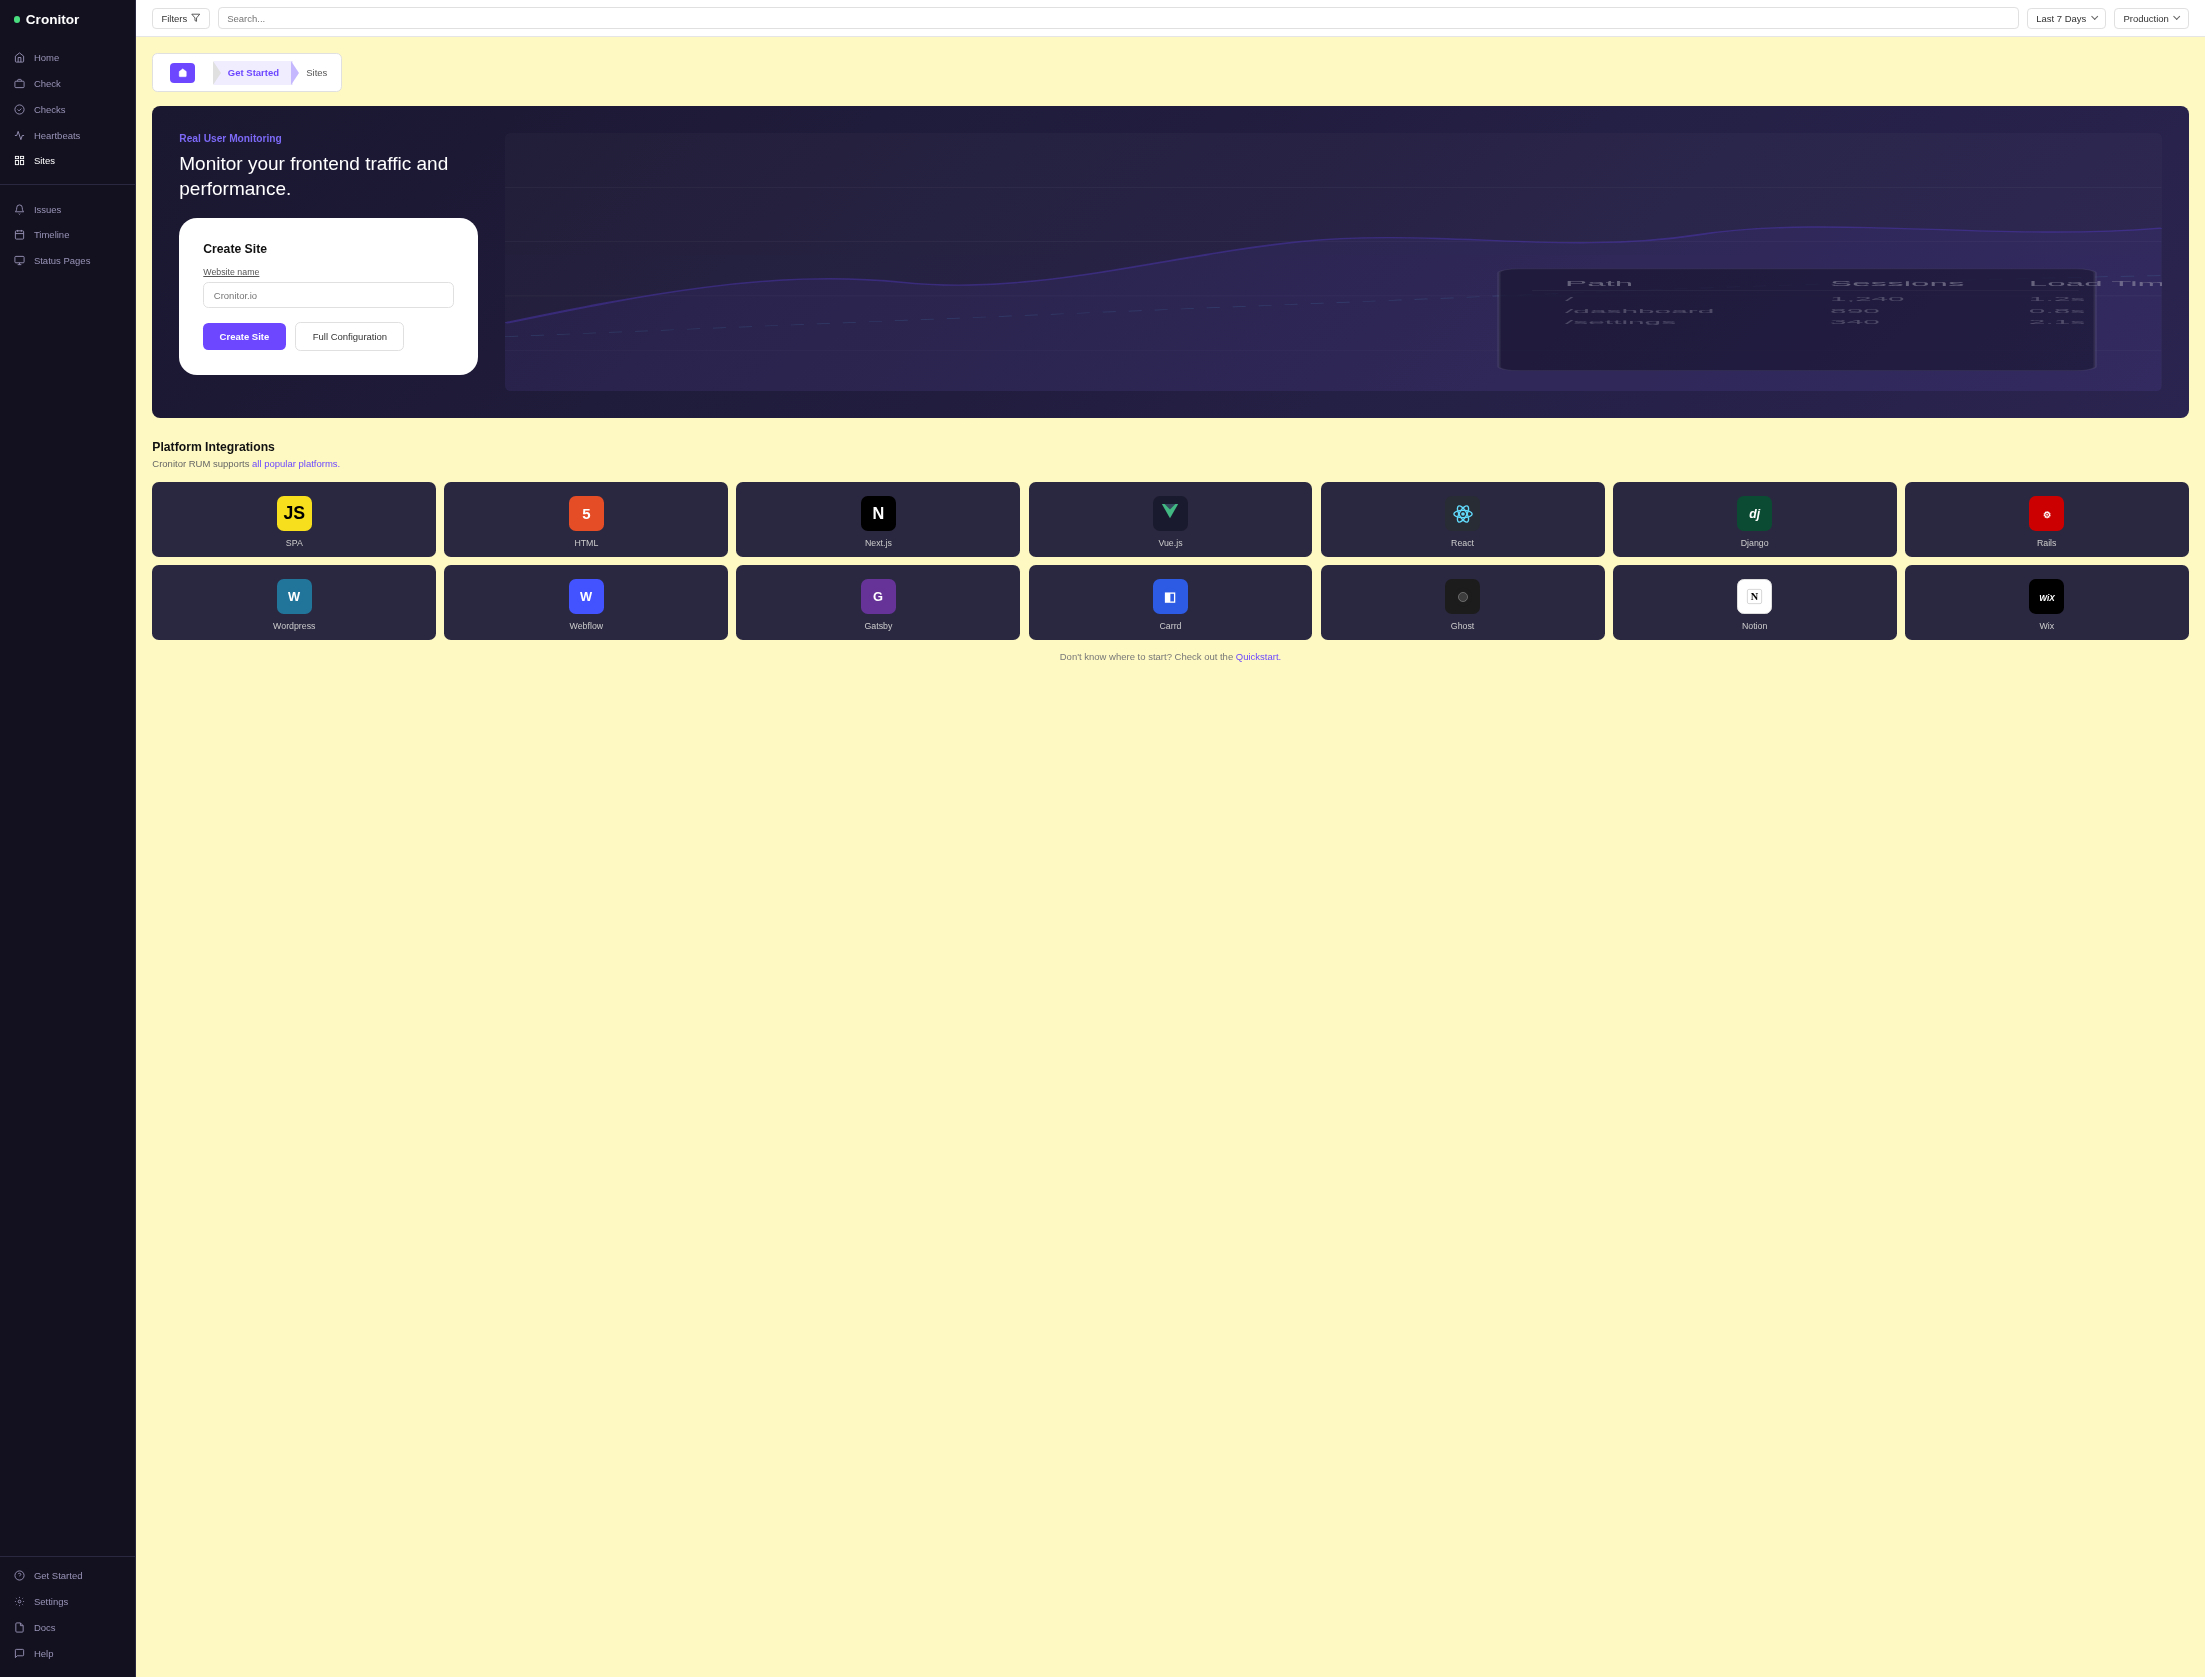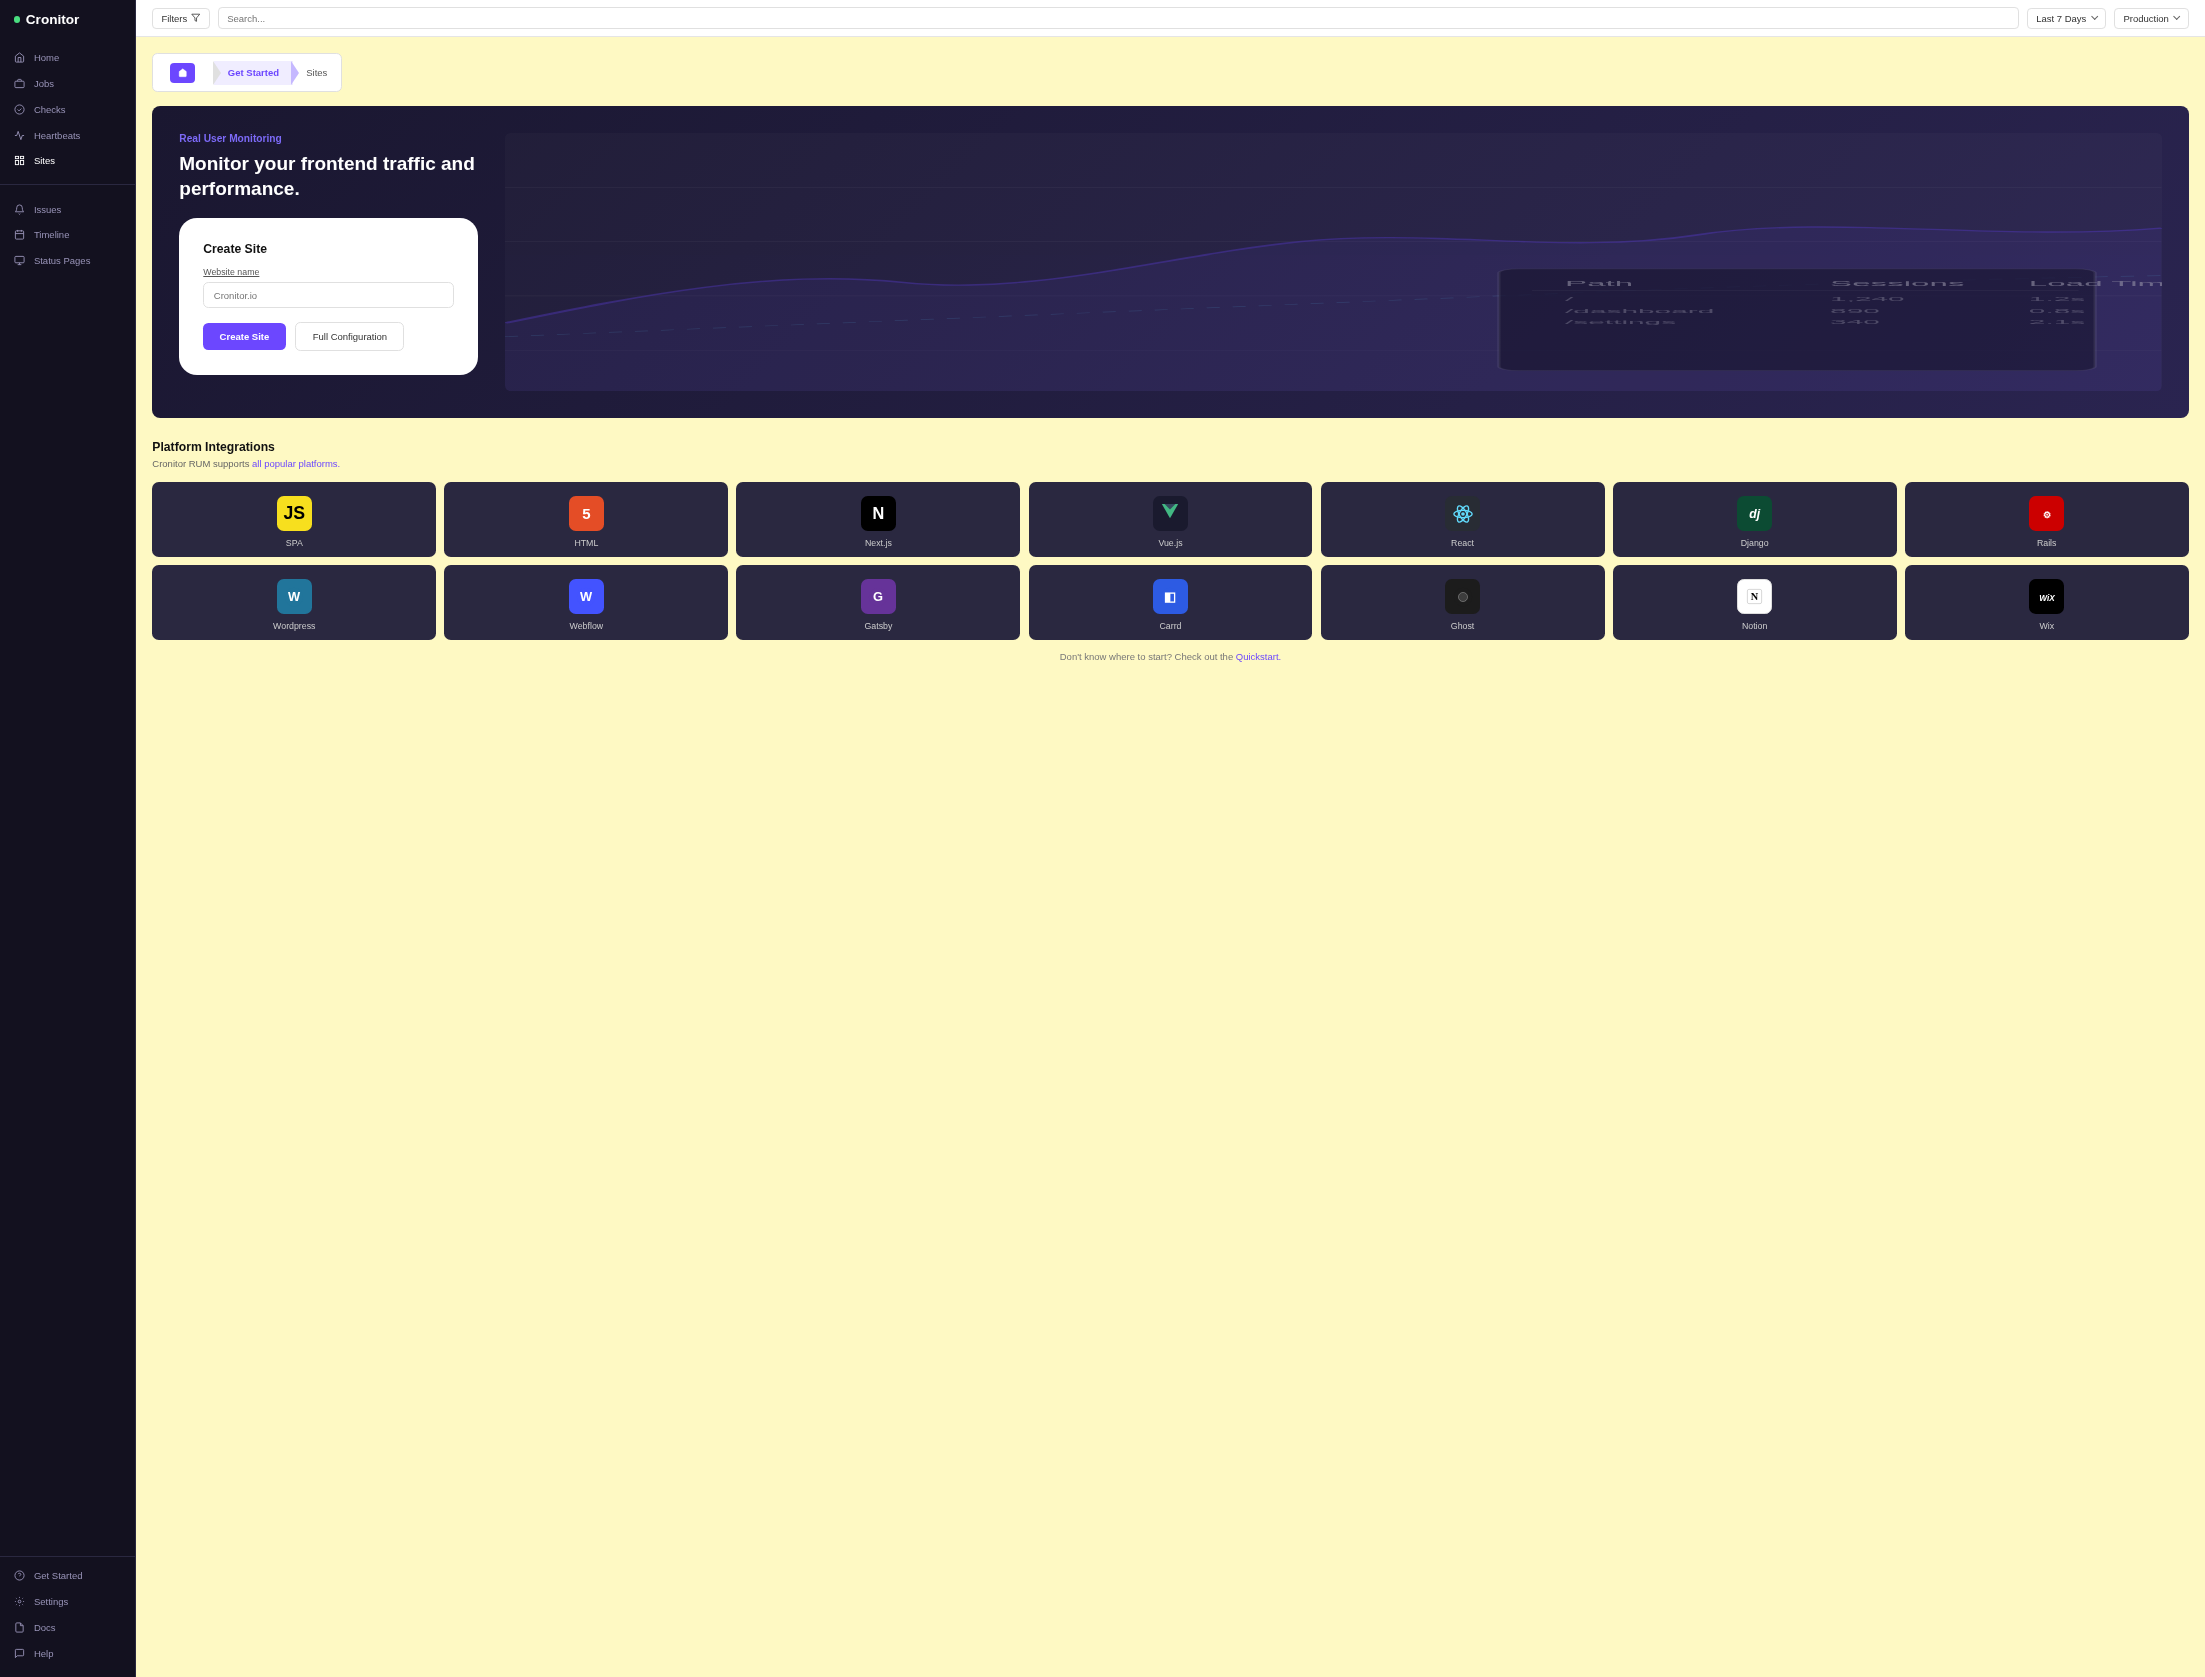--- a/index.html
+++ b/index.html
@@ -199,21 +199,21 @@
     }
     .hero-tag {
       color: #7c6af7;
       font-size: 10.2px;
       font-weight: 600;
       margin-bottom: 8.1px;
     }
     .hero-title {
       color: #fff;
       font-size: 19px;
-      font-weight: 700;
+      font-weight: 400;
       line-height: 1.3;
       margin-bottom: 16.3px;
     }
     .create-site-card {
       background: #fff;
       border-radius: 18px;
       padding: 24px;
       color: #333;
     }
     .create-site-card h3 {
@@ -377,21 +377,21 @@
       </span>
       <span>Home</span>
     </div>
     <div class="nav-item">
       <span class="nav-icon">
         <svg width="11" height="11" viewBox="0 0 24 24" fill="none" stroke="currentColor" stroke-width="2">
             <rect x="2" y="7" width="20" height="14" rx="2"></rect>
             <path d="M16 7V5a2 2 0 00-2-2h-4a2 2 0 00-2 2v2"></path>
           </svg>
       </span>
-      <span>Jobs</span>
+      <span>Check</span>
     </div>
     <div class="nav-item">
       <span class="nav-icon">
         <svg width="11" height="11" viewBox="0 0 24 24" fill="none" stroke="currentColor" stroke-width="2">
             <circle cx="12" cy="12" r="10"></circle>
             <path d="M8 12l3 3 5-5"></path>
           </svg>
       </span>
       <span>Checks</span>
     </div>

